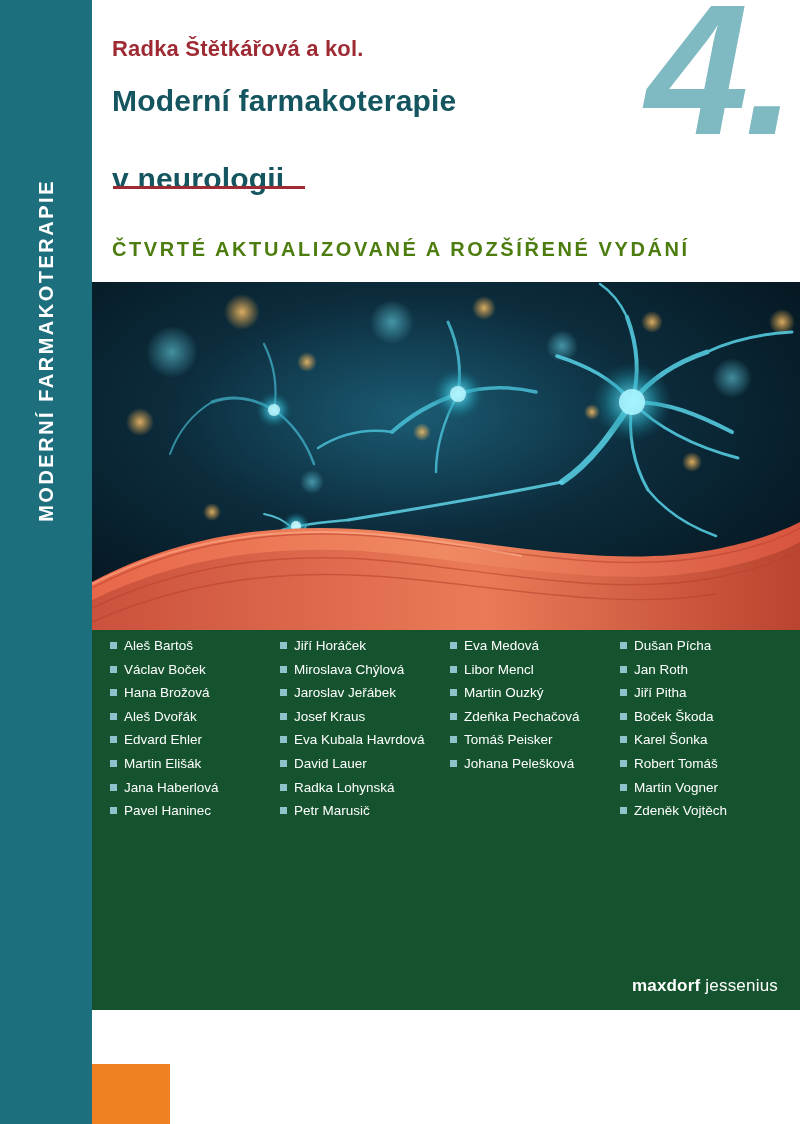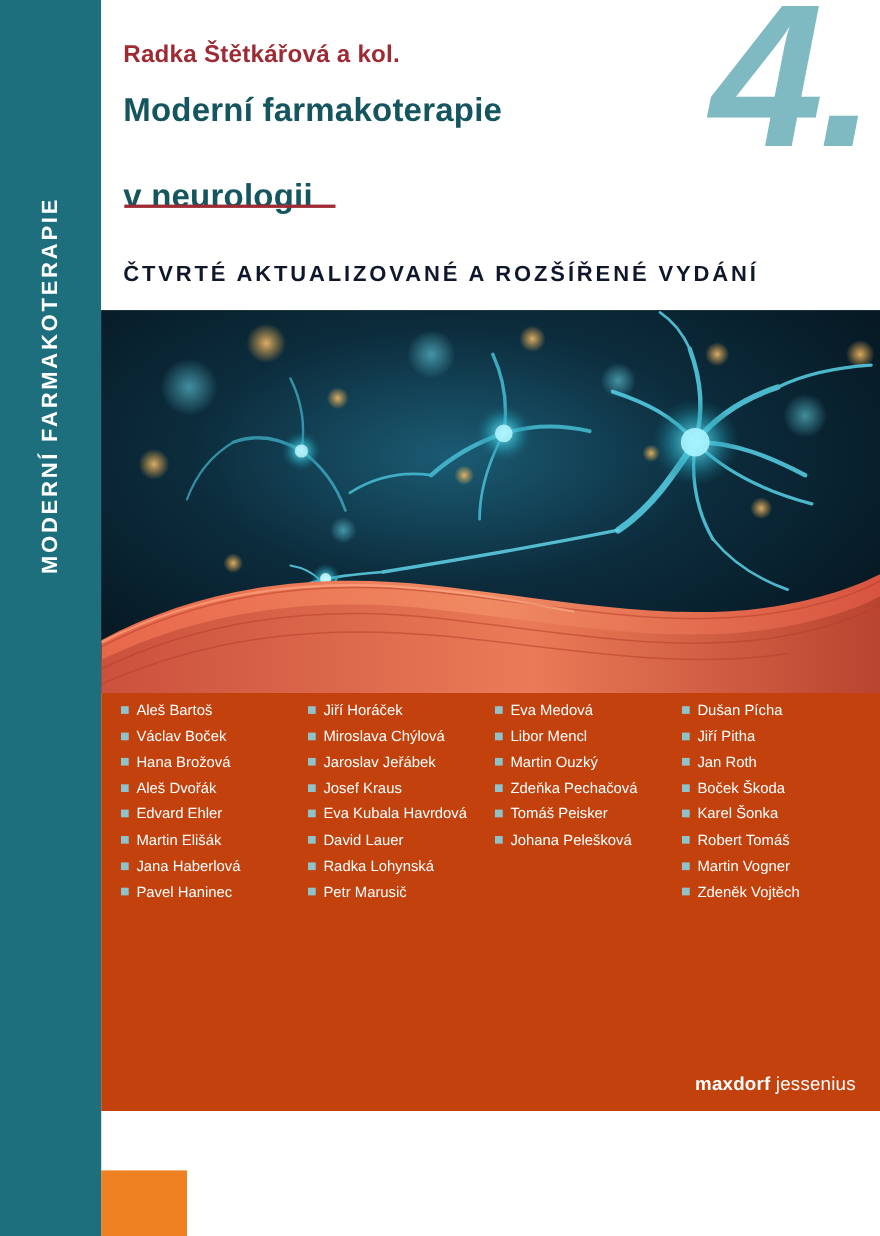--- a/index.html
+++ b/index.html
@@ -90,21 +90,21 @@
     left: 21px;
     top: 186px;
     width: 192px;
     height: 3px;
     background: #9e2b34;
   }
   .edition-line {
     position: absolute;
     left: 20px;
     top: 238px;
-    color: #0f172a;
+    color: #4d7c0f;
     font-size: 20px;
     font-weight: bold;
     letter-spacing: 2.6px;
   }
   .edition-number {
     position: absolute;
     right: 8px;
     top: -22px;
     color: #7fb9c2;
     font-size: 185px;
@@ -126,21 +126,21 @@
   }
   .photo svg { display: block; }
 
   
   .contrib {
     position: absolute;
     left: 92px;
     top: 630px;
     width: 708px;
     height: 380px;
-    background: #c2410c;
+    background: #14532d;
     text-align: right;
   }
   .contrib-cols {
     position: absolute;
     left: 18px;
     top: 8px;
     right: 10px;
     display: flex;
     gap: 0px;
   }
@@ -419,25 +419,25 @@
           </div>
       </div>
 
       <div class="contrib-col">
         <div class="contrib-item">
             <span class="bullet"></span>
             <span class="contrib-name">Dušan Pícha</span>
           </div>
         <div class="contrib-item">
             <span class="bullet"></span>
+            <span class="contrib-name">Jan Roth</span>
+          </div>
+        <div class="contrib-item">
+            <span class="bullet"></span>
             <span class="contrib-name">Jiří Pitha</span>
-          </div>
-        <div class="contrib-item">
-            <span class="bullet"></span>
-            <span class="contrib-name">Jan Roth</span>
           </div>
         <div class="contrib-item">
             <span class="bullet"></span>
             <span class="contrib-name">Boček Škoda</span>
           </div>
         <div class="contrib-item">
             <span class="bullet"></span>
             <span class="contrib-name">Karel Šonka</span>
           </div>
         <div class="contrib-item">

